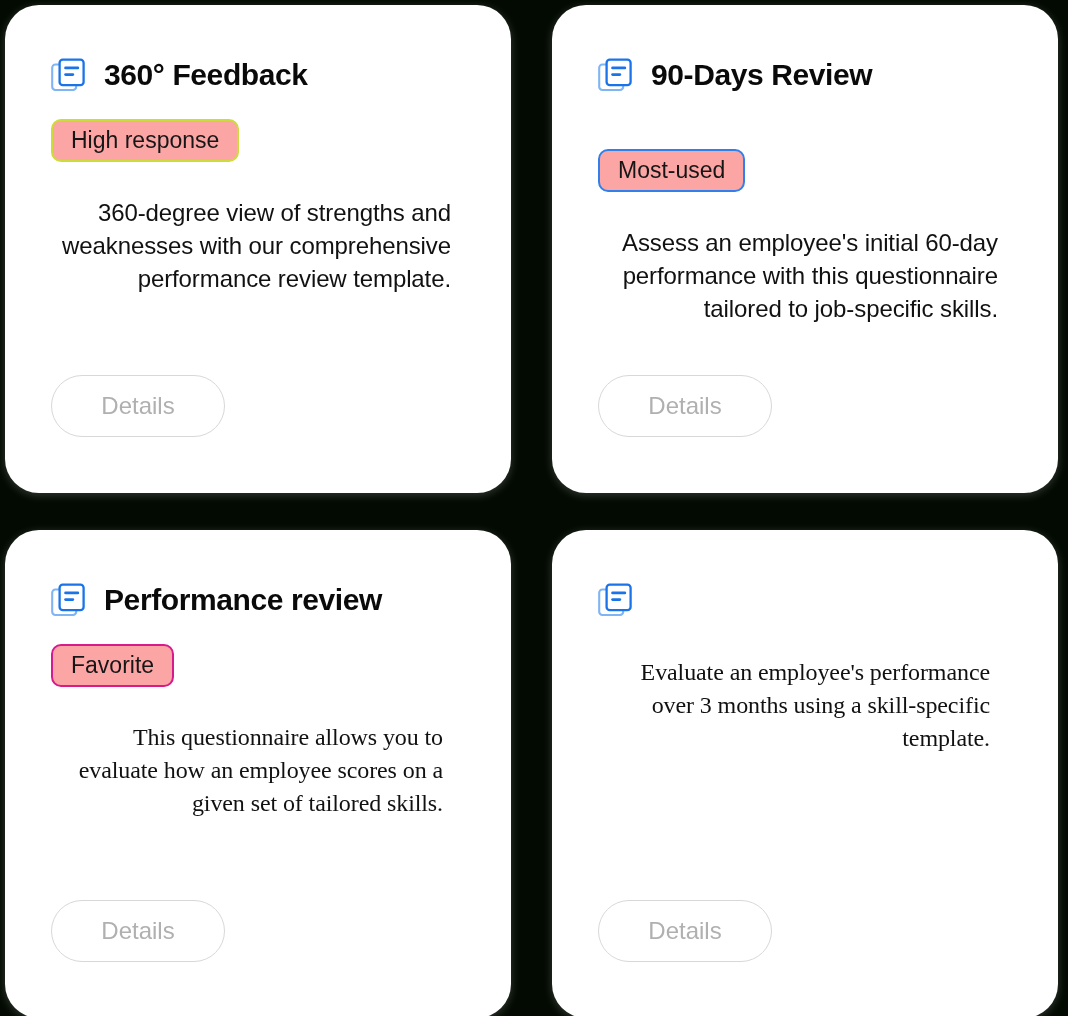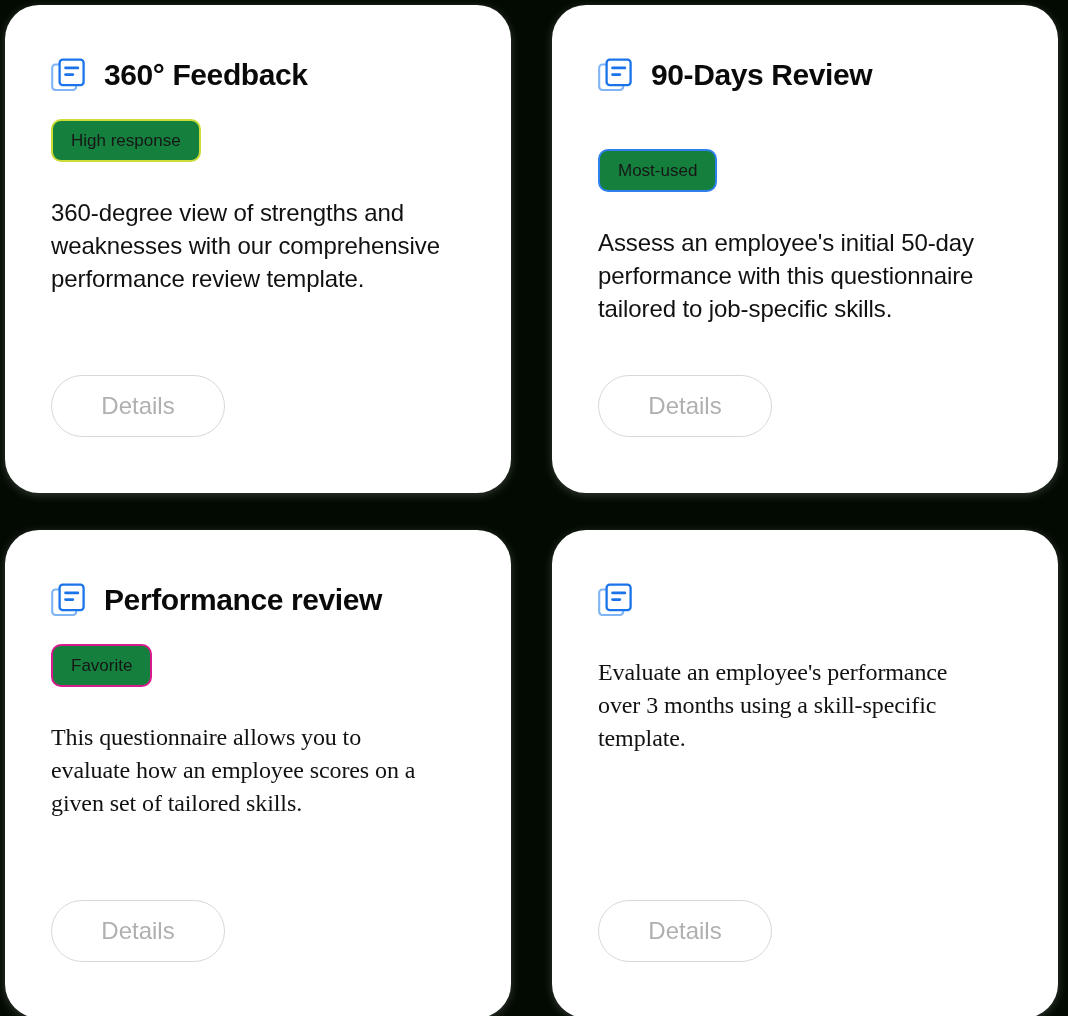--- a/index.html
+++ b/index.html
@@ -68,36 +68,37 @@
     display: flex;
   }
   .badge {
     display: inline-flex;
     align-items: center;
     justify-content: center;
     height: 43px;
     padding: 0 18px;
     border: 2px solid #cddc39;
     border-radius: 10px;
-    background: #15803d;
-    font-size: 17px;
+    background: #fca5a5;
+    font-size: 23px;
     color: #161616;
     line-height: 1;
     box-sizing: border-box;
     white-space: nowrap;
   }
 
   
   .card-desc {
     margin-top: 34px;
     font-size: 24px;
     line-height: 33px;
     color: #111111;
     letter-spacing: -0.1px;
     max-width: 400px;
+    text-align: right;
   }
 
   
   .details-btn {
     position: absolute;
     left: 46px;
     bottom: 56px;
     width: 174px;
     height: 62px;
     border: 1.5px solid #d8d8d8;
@@ -150,21 +151,21 @@
           <rect x="8.6" y="1.6" width="24" height="25.5" rx="3.2" fill="#ffffff" stroke="#1a73e8" stroke-width="2.3"></rect>
           <rect x="13.2" y="8.6" width="15" height="2.7" rx="1.35" fill="#1a73e8"></rect>
           <rect x="13.2" y="15.2" width="10" height="2.7" rx="1.35" fill="#1a73e8"></rect>
         </svg>
       </span>
       <span class="card-title">90-Days Review</span>
     </div>
     <div class="badge-row">
       <span class="badge" style="border-color: rgb(47, 128, 237); margin-top: 30px;">Most-used</span>
     </div>
-    <div class="card-desc">Assess an employee's initial 50-day performance with this questionnaire tailored to job-specific skills.</div>
+    <div class="card-desc">Assess an employee's initial 60-day performance with this questionnaire tailored to job-specific skills.</div>
     <button class="details-btn">Details</button>
   </div>
 
   <div class="card card-3">
     <div class="card-header">
       <span class="doc-icon">
         <svg viewBox="0 0 34 34" width="34" height="34" xmlns="http://www.w3.org/2000/svg">
           <rect x="1.2" y="6.5" width="24" height="25.5" rx="3.2" fill="none" stroke="#7fb4f5" stroke-width="2.1"></rect>
           <rect x="8.6" y="1.6" width="24" height="25.5" rx="3.2" fill="#ffffff" stroke="#1a73e8" stroke-width="2.3"></rect>
           <rect x="13.2" y="8.6" width="15" height="2.7" rx="1.35" fill="#1a73e8"></rect>

